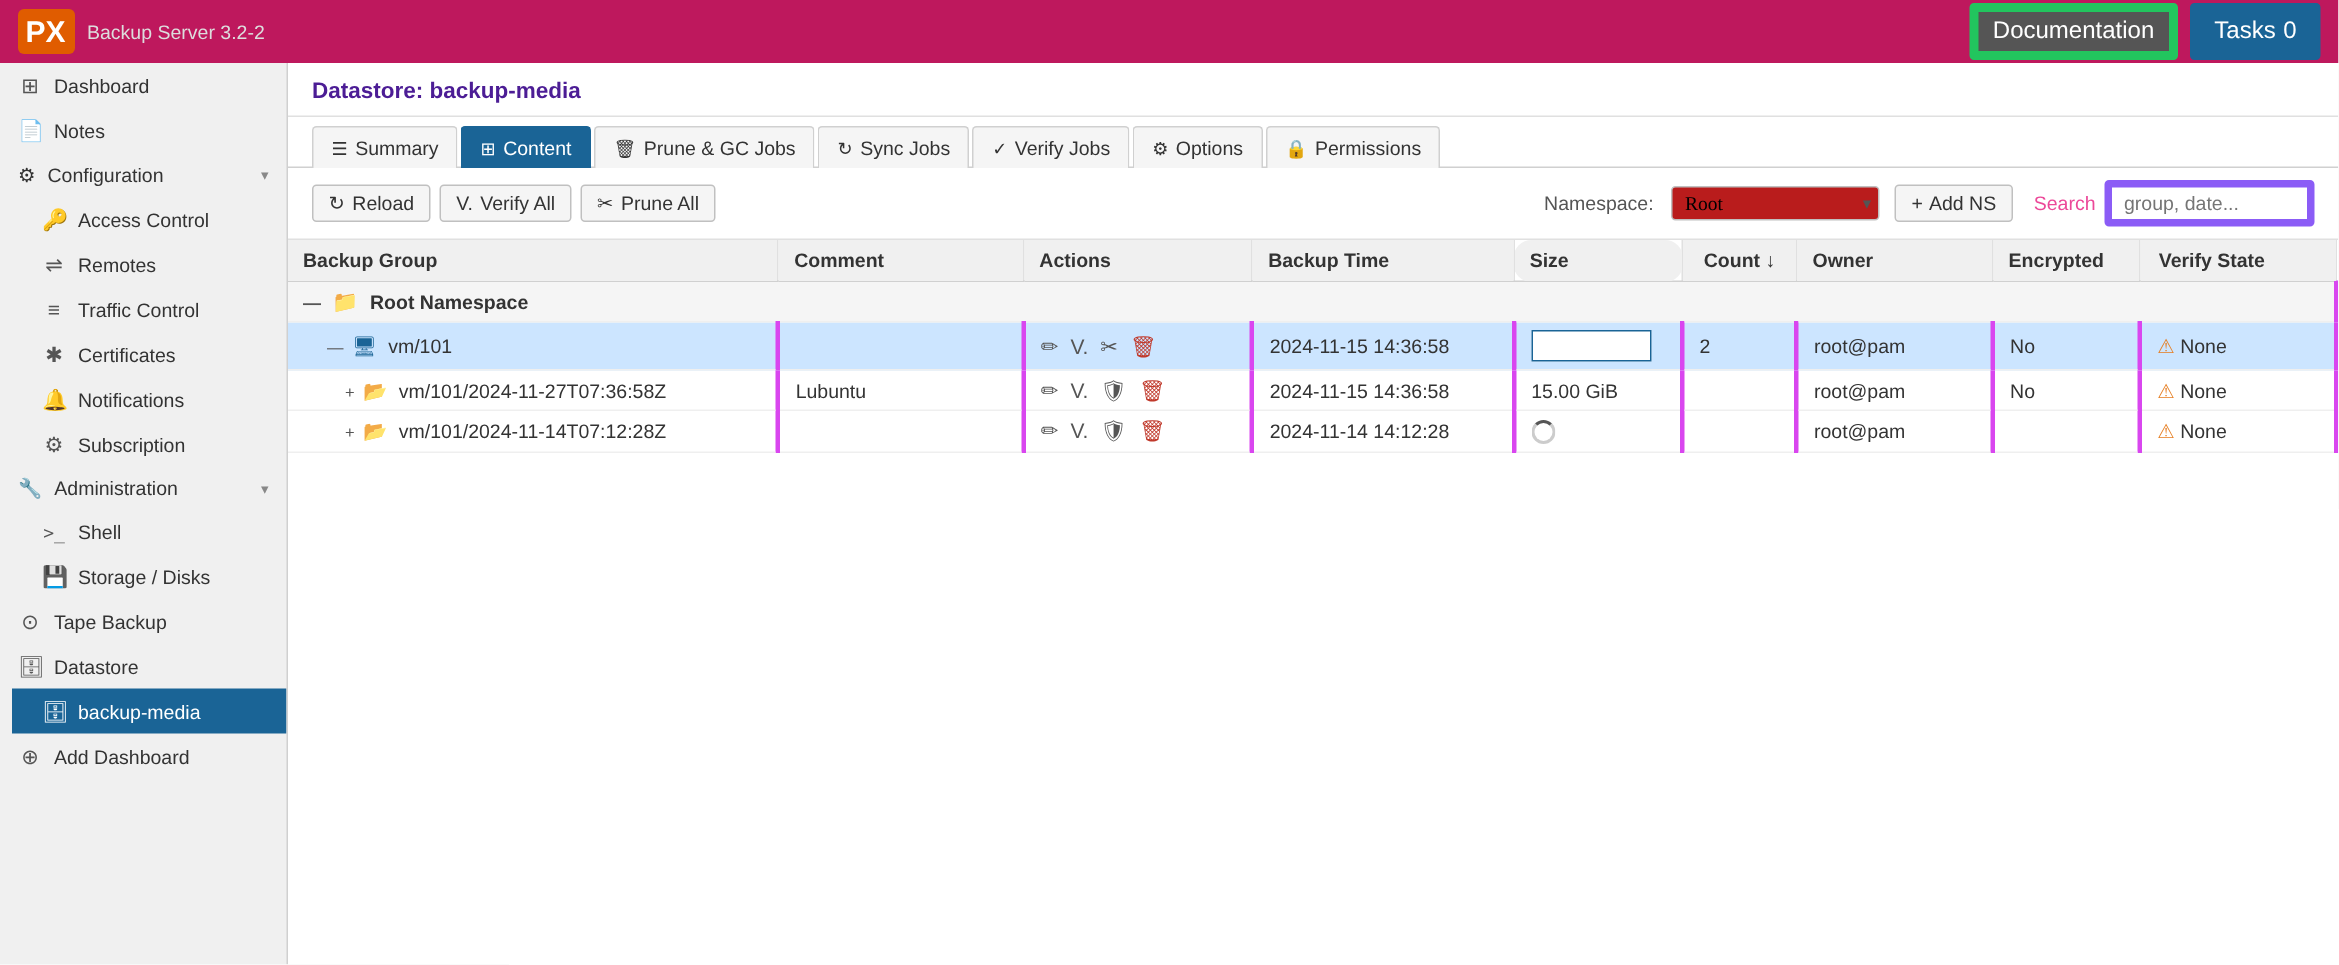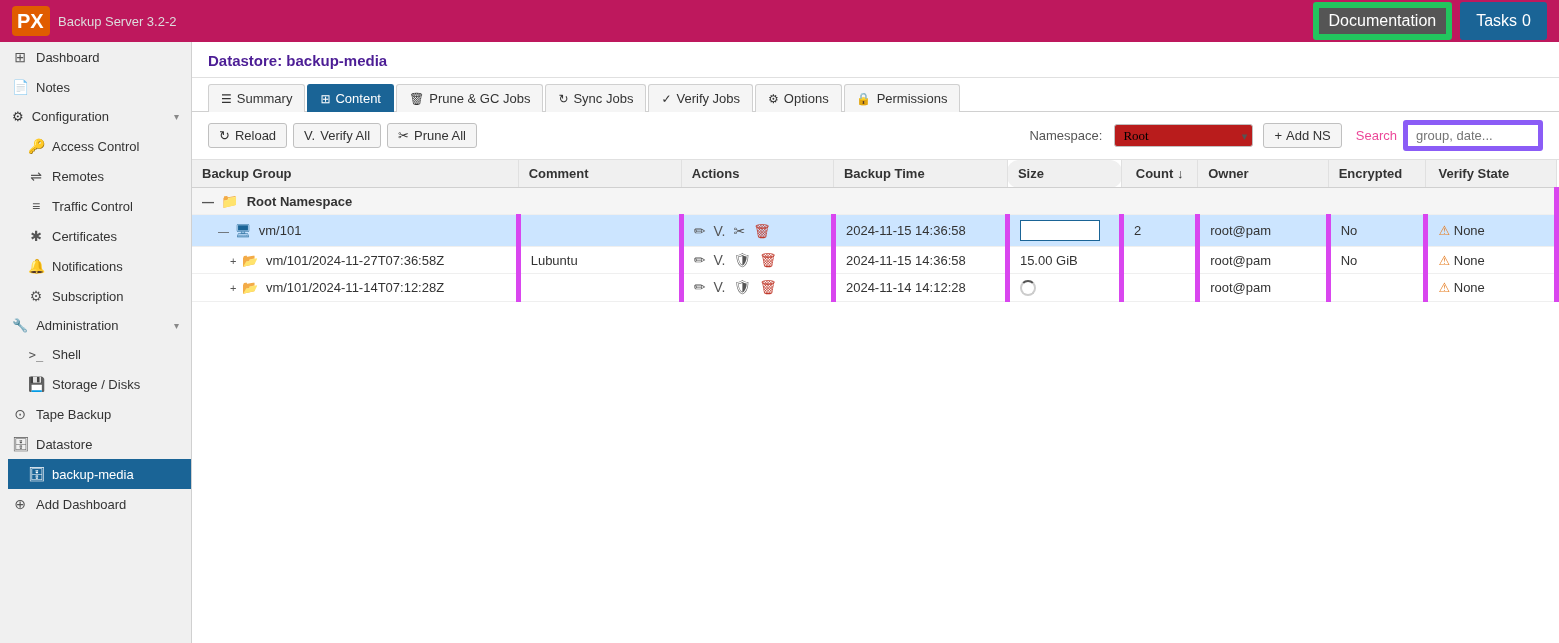--- a/index.html
+++ b/index.html
@@ -45,21 +45,21 @@
     .ns-select-wrap { position: relative; display: inline-block; }
     .ns-select-wrap::after { content: '▾'; position: absolute; right: 6px; top: 50%; transform: translateY(-50%); pointer-events: none; font-size: 11px; color: #555; }
     .add-ns-btn { display: flex; align-items: center; gap: 4px; padding: 4px 10px; border: 1px solid #c0c0c0; border-radius: 3px; cursor: pointer; background: #f5f5f5; font-size: 13px; color: #333; margin-left: 4px; }
     .search-label { font-size: 13px; color: #ec4899; margin-left: 8px; }
     .search-input { padding: 3px 8px; border: 5px solid #8b5cf6; border-radius: 3px; font-size: 13px; width: 140px; }
 
     
     .table-wrap { flex: 1; overflow: auto; background: #fff; }
     table { width: 100%; border-collapse: collapse; font-size: 13px; }
     th { background: #f0f0f0; border-bottom: 1px solid #d0d0d0; border-right: 1px solid #e0e0e0; padding: 6px 10px; text-align: left; font-weight: bold; color: #333; white-space: nowrap; position: sticky; top: 0; z-index: 1; }
-    td { padding: 5px 10px; border-bottom: 1px solid #efefef; border-right: 5px solid #d946ef; vertical-align: middle; white-space: nowrap; }
+    td { padding: 5px 10px; border-bottom: 1px solid #efefef; border-right: 3px solid #d946ef; vertical-align: middle; white-space: nowrap; }
     tr.selected td { background: #cce5ff; }
     tr.namespace-row td { background: #f5f5f5; font-weight: bold; }
     .action-icons { display: flex; align-items: center; gap: 8px; }
     .action-icon { cursor: pointer; font-size: 14px; color: #555; }
     .action-icon.red { color: #c0392b; }
     .spinner { display: inline-block; width: 16px; height: 16px; border: 2px solid #ccc; border-top-color: #555; border-radius: 50%; animation: spin 0.8s linear infinite; vertical-align: middle; }
     @keyframes spin { to { transform: rotate(360deg); } }
     .size-input { border: 1px solid #1a6496; padding: 2px 6px; font-size: 13px; width: 80px; outline: none; }
     .warning-icon { color: #e67e22; font-size: 13px; }
 

